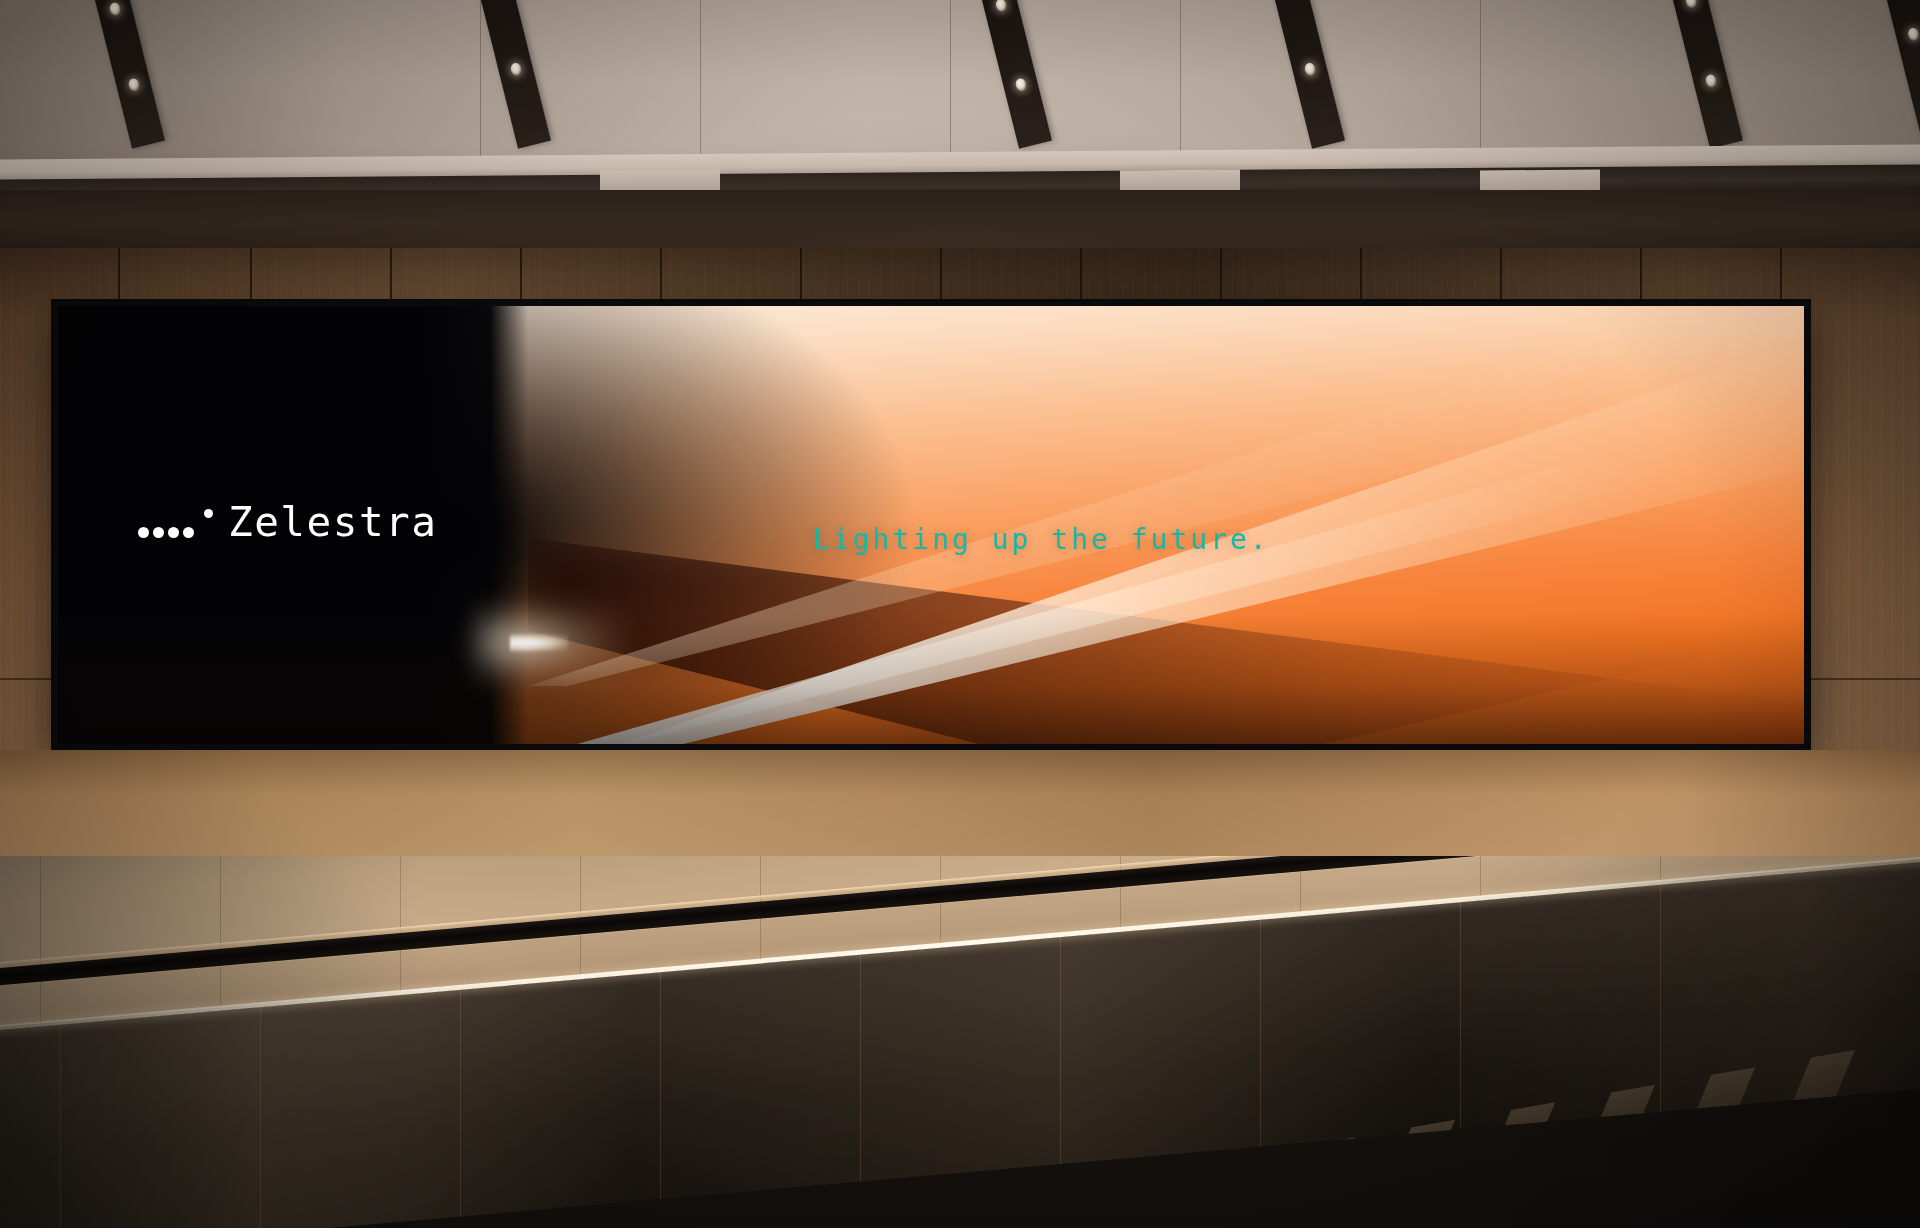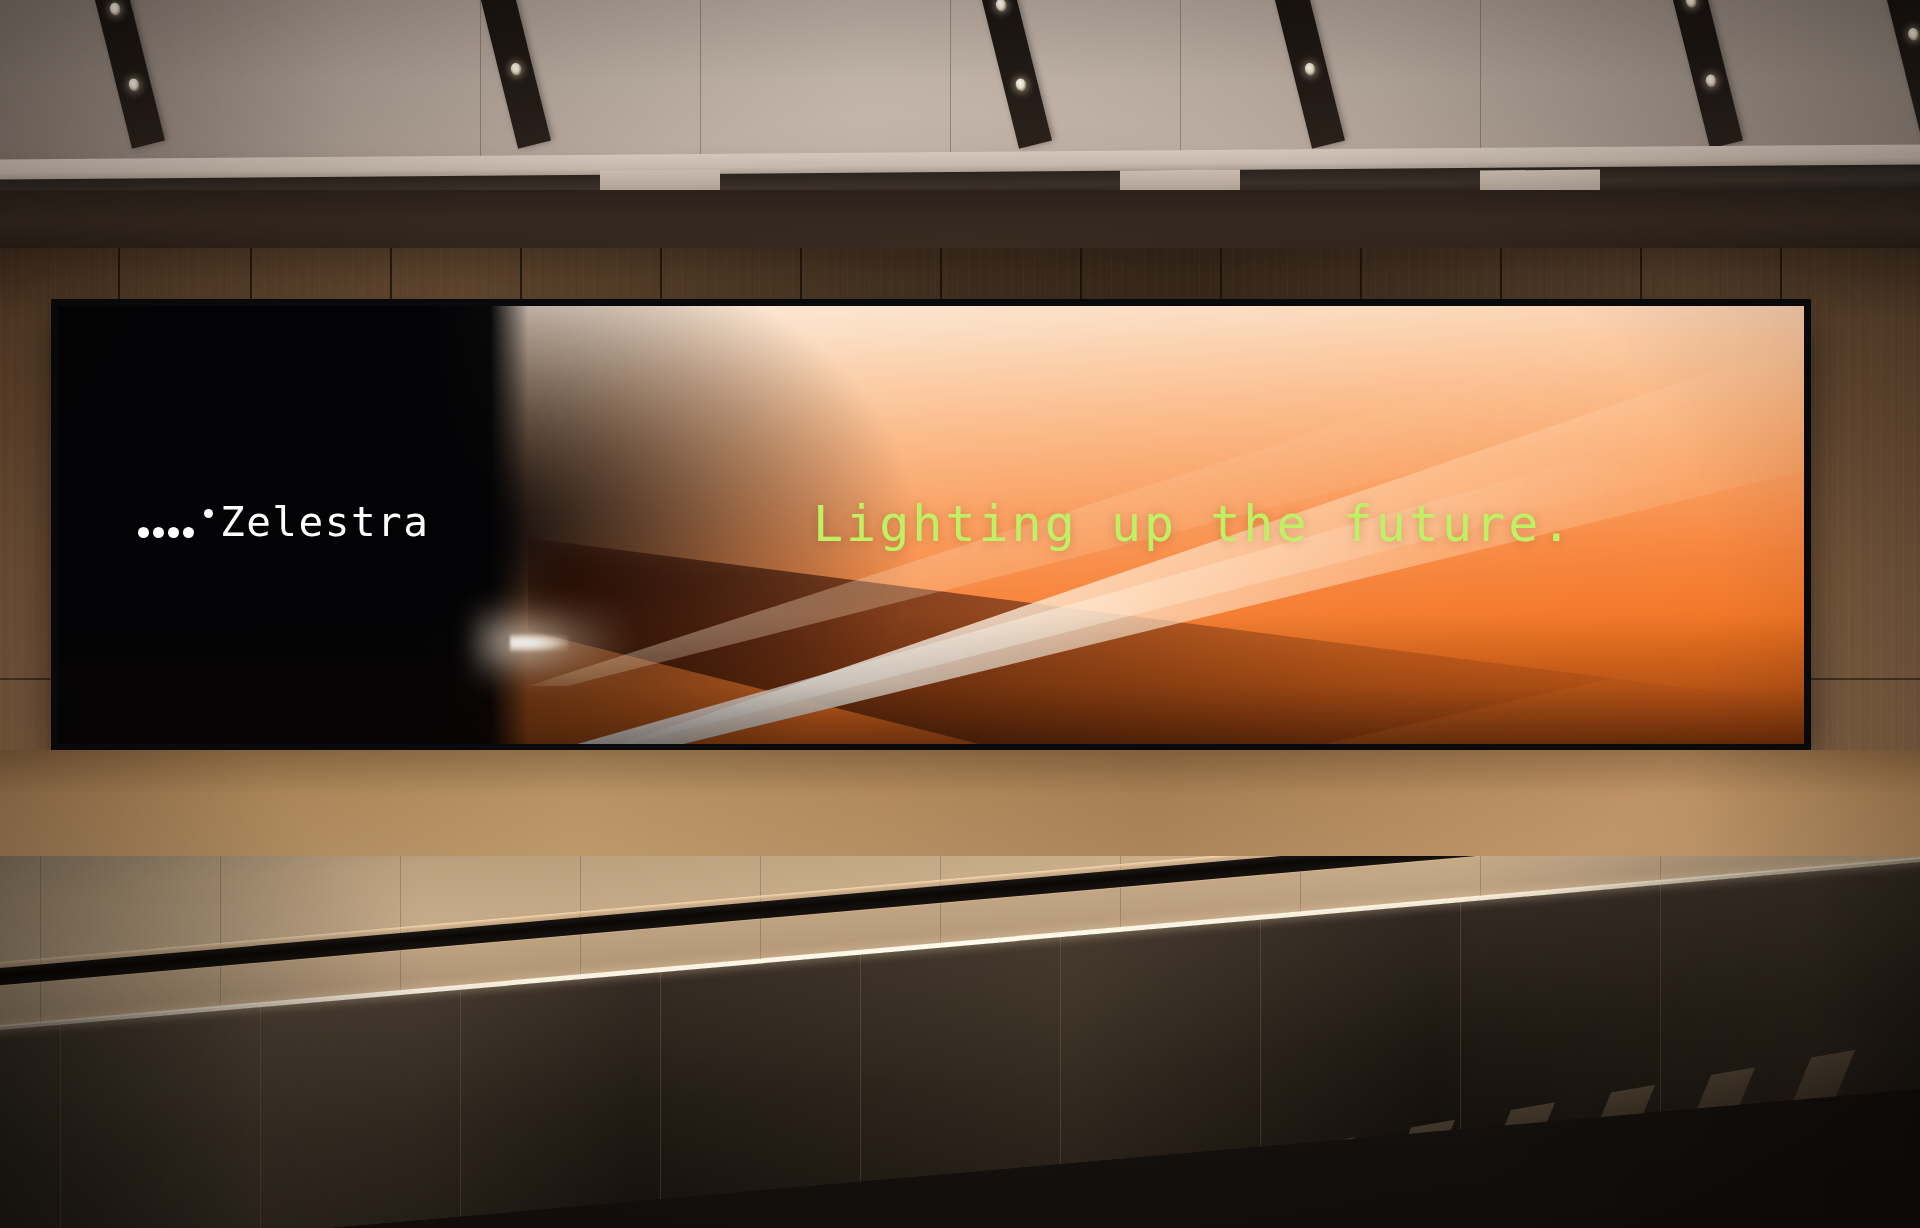--- a/index.html
+++ b/index.html
@@ -335,30 +335,30 @@
     border-radius: 50%;
     background: #fff;
   }
   .logo-word {
     color: #ffffff;
     font-family: "DejaVu Sans Mono", "Liberation Mono", monospace;
     font-size: 41px;
     letter-spacing: 1.5px;
     line-height: 40px;
     font-weight: 400;
-    margin-left: 4px;
+    margin-left: 12px;
     white-space: nowrap;
   }
   .tagline {
     position: absolute;
-    left: 755px; top: 196px;
+    left: 755px; top: 212px;
     z-index: 20;
-    color: #bef264;
+    color: #14b8a6;
     font-family: "DejaVu Sans Mono", "Liberation Mono", monospace;
-    font-size: 50px;
+    font-size: 28px;
     letter-spacing: 3px;
     line-height: 44px;
     white-space: nowrap;
     text-shadow: 0 1px 10px rgba(120,40,0,0.28);
   }
 
   
   .lower-wood {
     position: absolute;
     left: 0; top: 750px;

